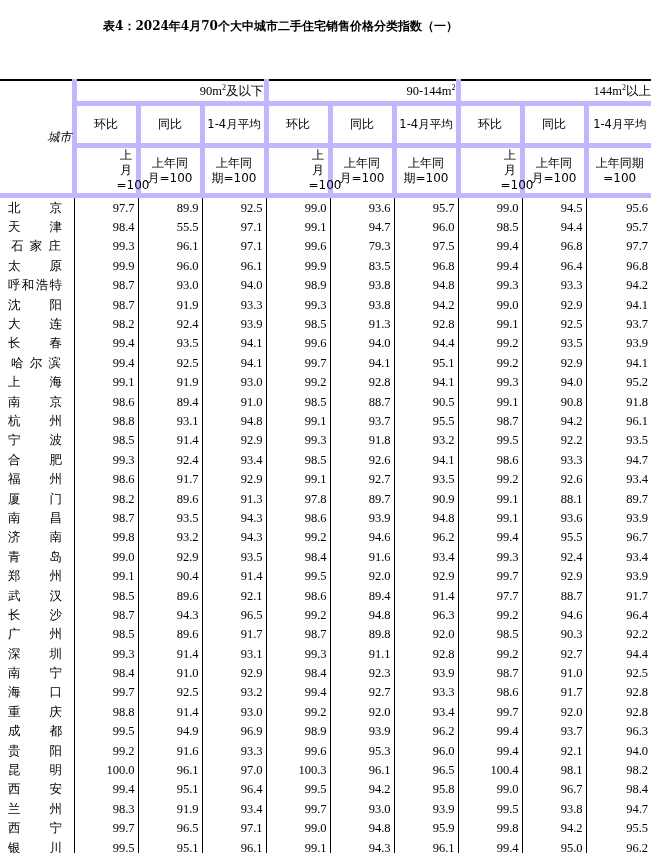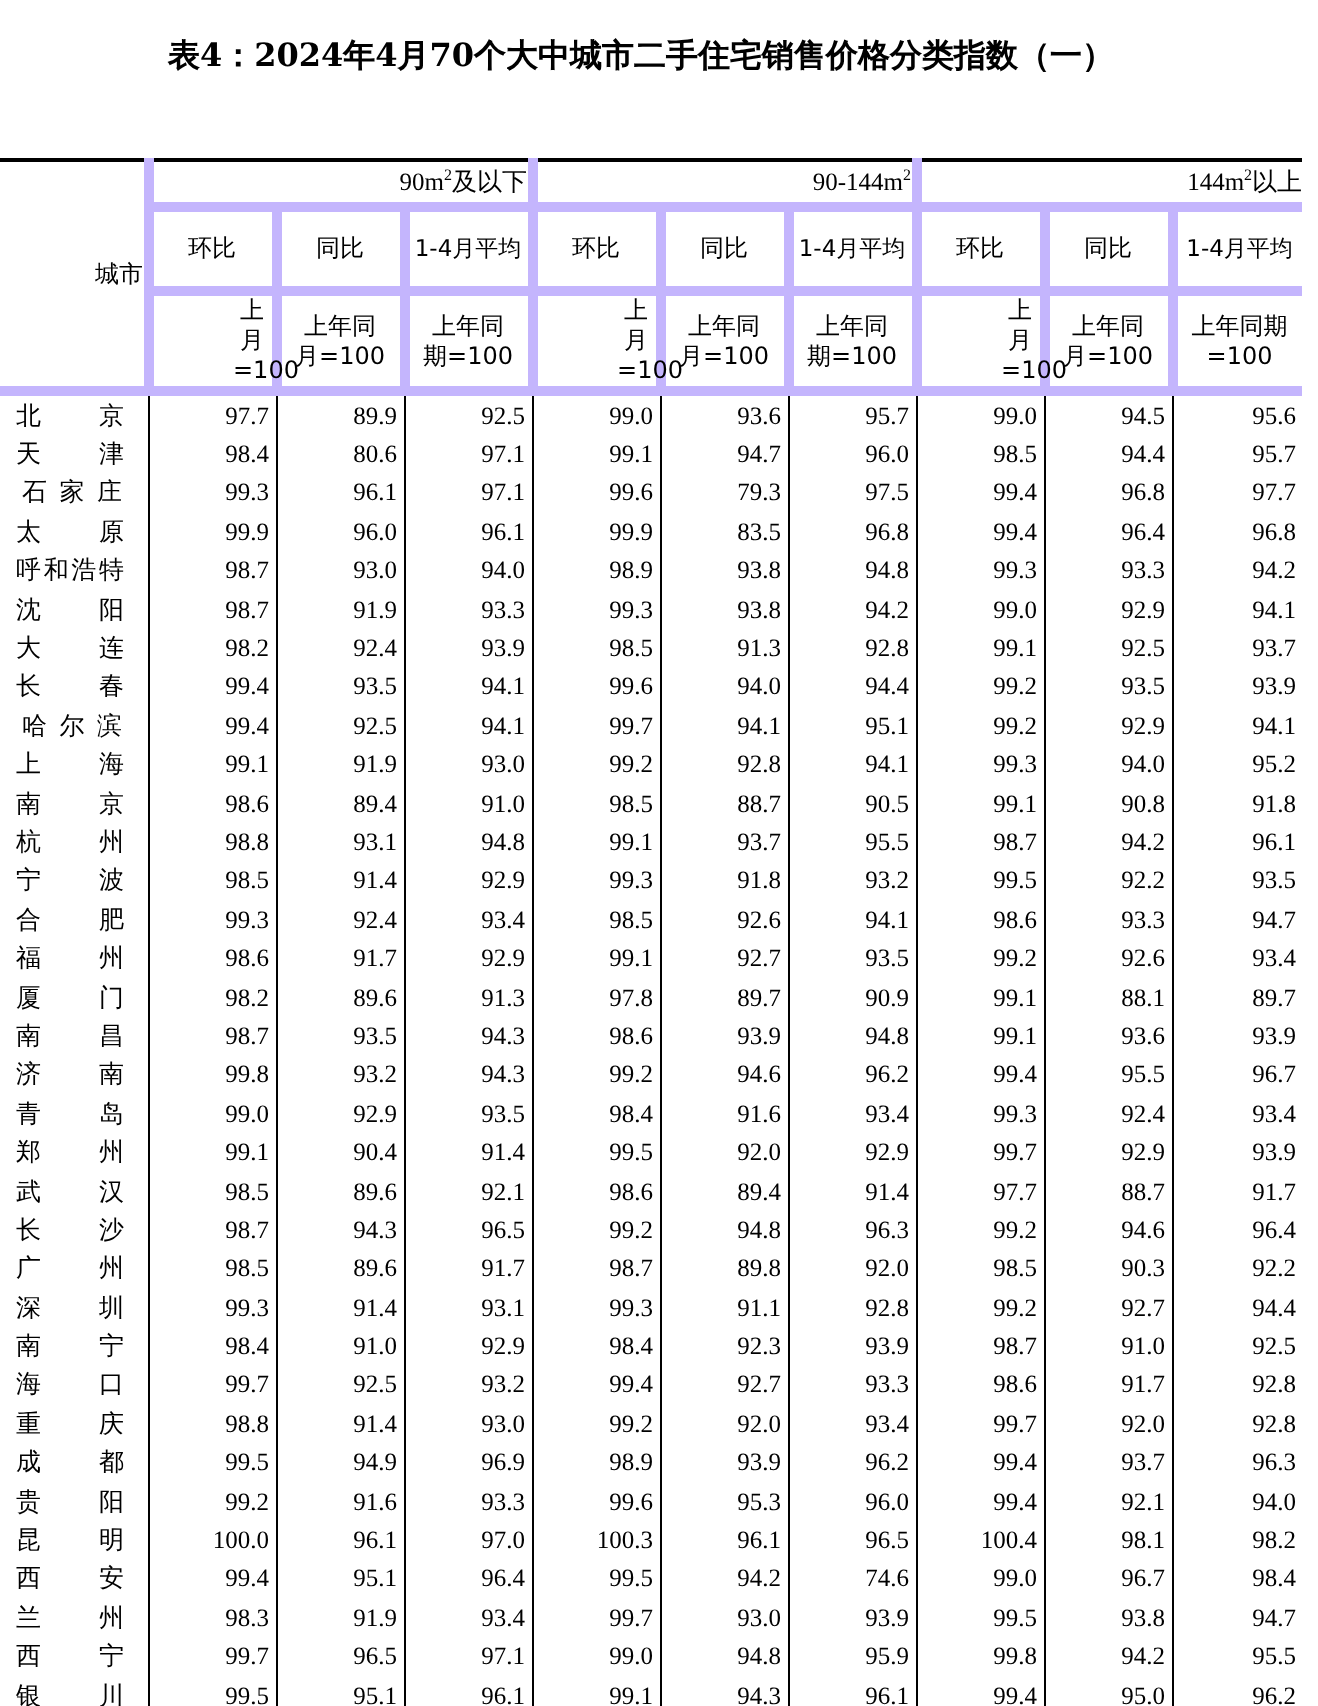--- a/index.html
+++ b/index.html
@@ -1,27 +1,27 @@
 <!DOCTYPE html>
 <html><head>
 <meta charset="utf-8">
 <style>
   html, body { margin:0; padding:0; background:#ffffff; }
   body { width:659px; height:853px; position:relative; overflow:hidden; font-family:"Liberation Serif","DejaVu Serif",serif; color:#000; }
-  .title { position:absolute; left:0; top:18px; width:561px; text-align:center; font-size:16px; font-weight:bold; font-family:"DejaVu Serif","Liberation Serif",serif; letter-spacing:0px;padding-left:40px; }
+  .title { position:absolute; left:0; top:18px; width:561px; text-align:center; font-size:12px; font-weight:bold; font-family:"DejaVu Serif","Liberation Serif",serif; letter-spacing:0px; }
   table { position:absolute; left:0; top:79px; width:651px; border-collapse:collapse; table-layout:fixed; }
   col.city { width:74px; }
   col.num { width:64px; }
   col.last { width:65px; }
   th { font-weight:normal; border:5px solid #c4b5fd; padding:0; text-align:center; vertical-align:middle; font-size:12px; line-height:15px; font-family:"DejaVu Sans","Liberation Sans",sans-serif; }
   th.grp { height:20px; font-family:"Liberation Serif",serif; font-size:12.5px; }
   th.sub { height:37px; }
   th.base { height:36px;padding-left:40px; }
   tr.hdr1 th { border-top:2px solid #000;text-align:right; }
-  th.first { border-left:none; }
+  th.first { border-left:none;font-style:italic; }
   th.lastc, td.lastc { border-right:none;margin-left:36px; }
   td { border-left:1px solid #000; border-right:1px solid #000; padding:0 3px 0 0; height:19.4px; font-size:12.5px; text-align:right; vertical-align:middle; line-height:16px; }
   td.cityc { border-left:none; text-align:left; padding:0 0 0 8px; font-family:"DejaVu Sans","Liberation Sans",sans-serif; font-size:12.5px; }
   .cn { display:flex; justify-content:space-between; width:54px; }
   .cn3 { display:flex; justify-content:space-between; width:50px; padding-left:3px; }
   tbody tr:first-child td { border-top:1px solid #000; }
   tbody tr:last-child td { border-bottom:2px solid #000; }
   sup { font-size:8px; vertical-align:top; line-height:8px; }
 </style>
 </head>
@@ -91,21 +91,21 @@
         <td class="lastc">95.6</td>
       </tr>
       <tr>
         <td class="cityc">
           <div class="cn">
             <span>天</span>
             <span>津</span>
           </div>
         </td>
         <td>98.4</td>
-        <td>80.6</td>
+        <td>55.5</td>
         <td>97.1</td>
         <td>99.1</td>
         <td>94.7</td>
         <td>96.0</td>
         <td>98.5</td>
         <td>94.4</td>
         <td class="lastc">95.7</td>
       </tr>
       <tr>
         <td class="cityc">
@@ -592,21 +592,21 @@
           <div class="cn">
             <span>西</span>
             <span>安</span>
           </div>
         </td>
         <td>99.4</td>
         <td>95.1</td>
         <td>96.4</td>
         <td>99.5</td>
         <td>94.2</td>
-        <td>74.6</td>
+        <td>95.8</td>
         <td>99.0</td>
         <td>96.7</td>
         <td class="lastc">98.4</td>
       </tr>
       <tr>
         <td class="cityc">
           <div class="cn">
             <span>兰</span>
             <span>州</span>
           </div>

